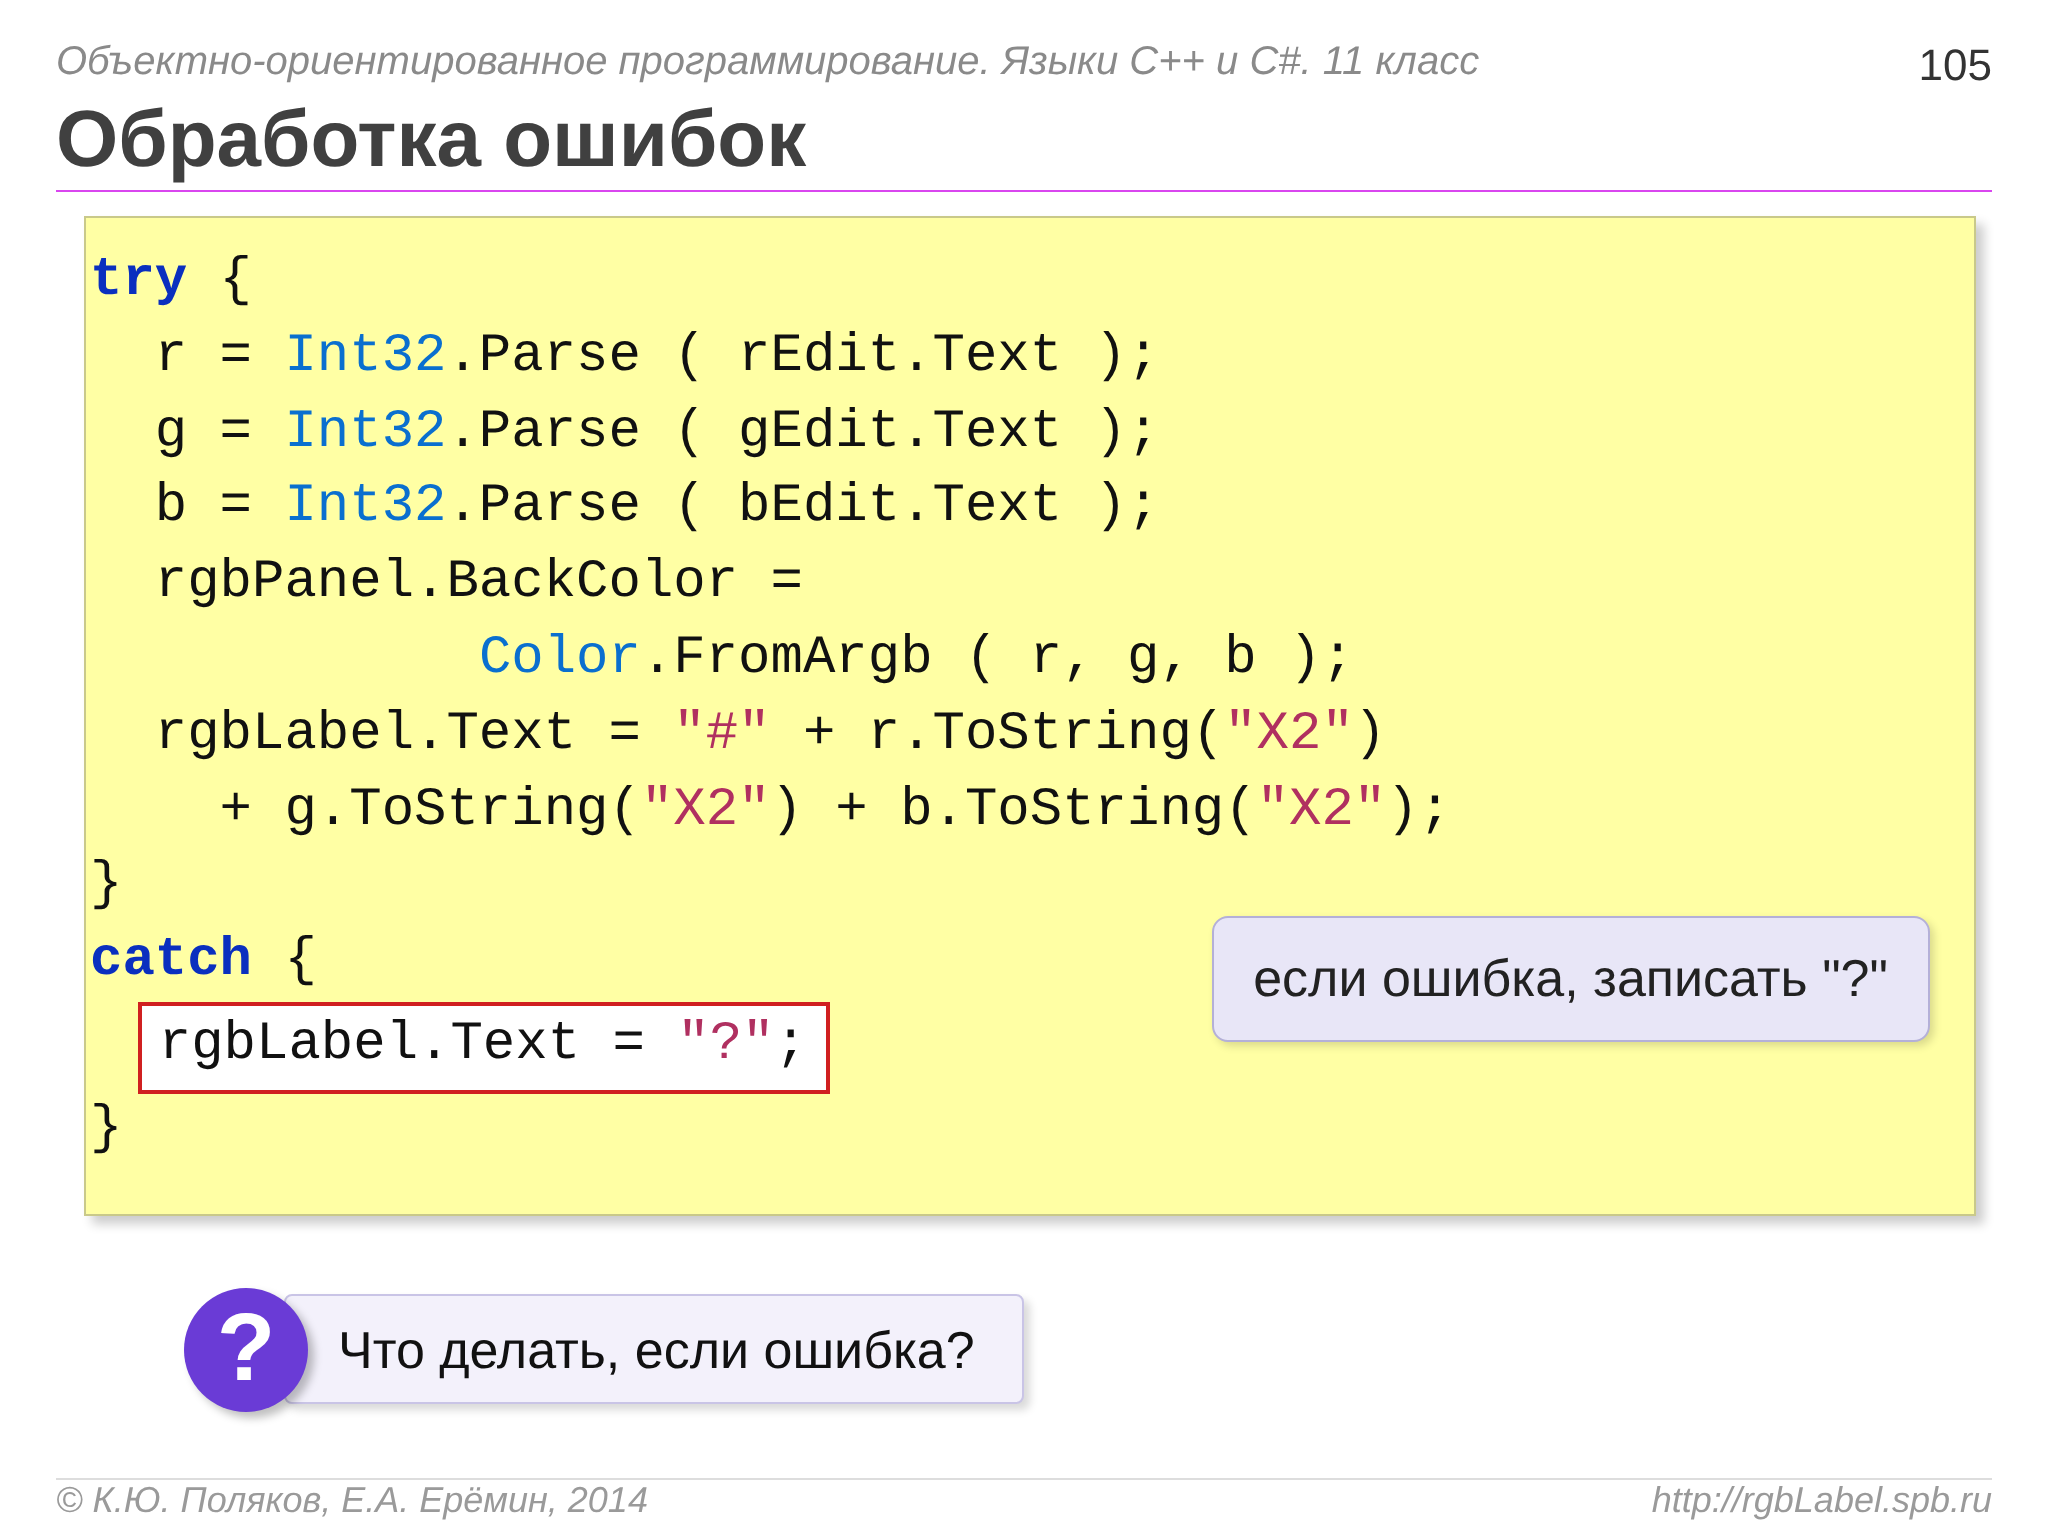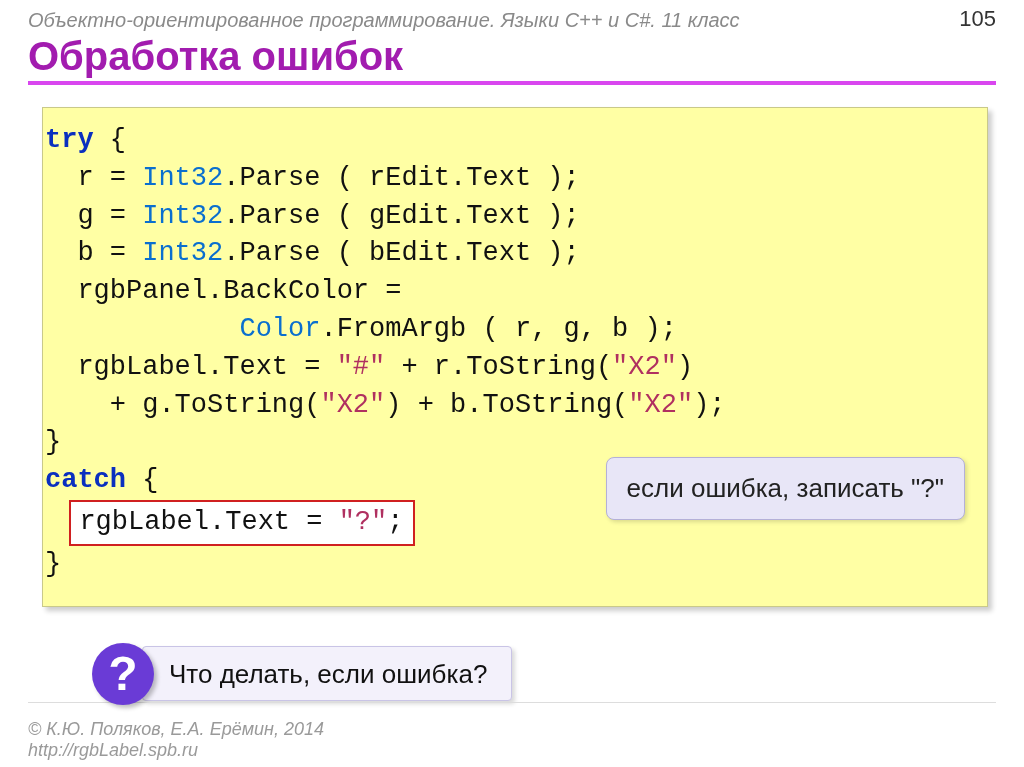--- a/index.html
+++ b/index.html
@@ -13,39 +13,39 @@
   }
   .slide {
     position: relative;
     width: 1024px;
     height: 767px;
     box-sizing: border-box;
     padding: 0 28px;
   }
   .header {
     display: flex;
-    align-items: flex-end;
+    align-items: flex-start;
     justify-content: space-between;
-    padding-top: 6px;
+    padding-top: 20px;
     color: #8a8a8a;
     font-style: italic;
     font-size: 20px;
   }
   .page-num {
     font-style: normal;
     font-weight: 400;
     color: #333;
     font-size: 22px;
   }
   .title {
-    margin: 2px 0 22px 0;
+    margin: 2px 0 12px 0;
     font-size: 40px;
     font-weight: 700;
-    color: #a21caf;
-    border-bottom: 4px solid #d946ef;
+    color: #404040;
+    border-bottom: 1px solid #d946ef;
     padding-bottom: 2px;
   }
   .code-wrap {
     margin-left: 14px;
     margin-top: 12px;
     width: 946px;
   }
   .code-box {
     position: relative;
     box-sizing: border-box;
@@ -118,22 +118,21 @@
     position: absolute;
     left: 28px;
     right: 28px;
     bottom: 6px;
     display: flex;
     justify-content: space-between;
     color: #9a9a9a;
     font-style: italic;
     font-size: 18px;
     border-top: 1px solid #ddd;
-    padding-top: 16px;
-    flex-direction: column;
+    padding-top: 0;
   }
 </style>
 </head>
 <body>
 
 <div class="slide">
 
   <div class="header">
     <span>Объектно-ориентированное программирование. Языки C++ и C#. 11 класс</span>
     <span class="page-num">105</span>

